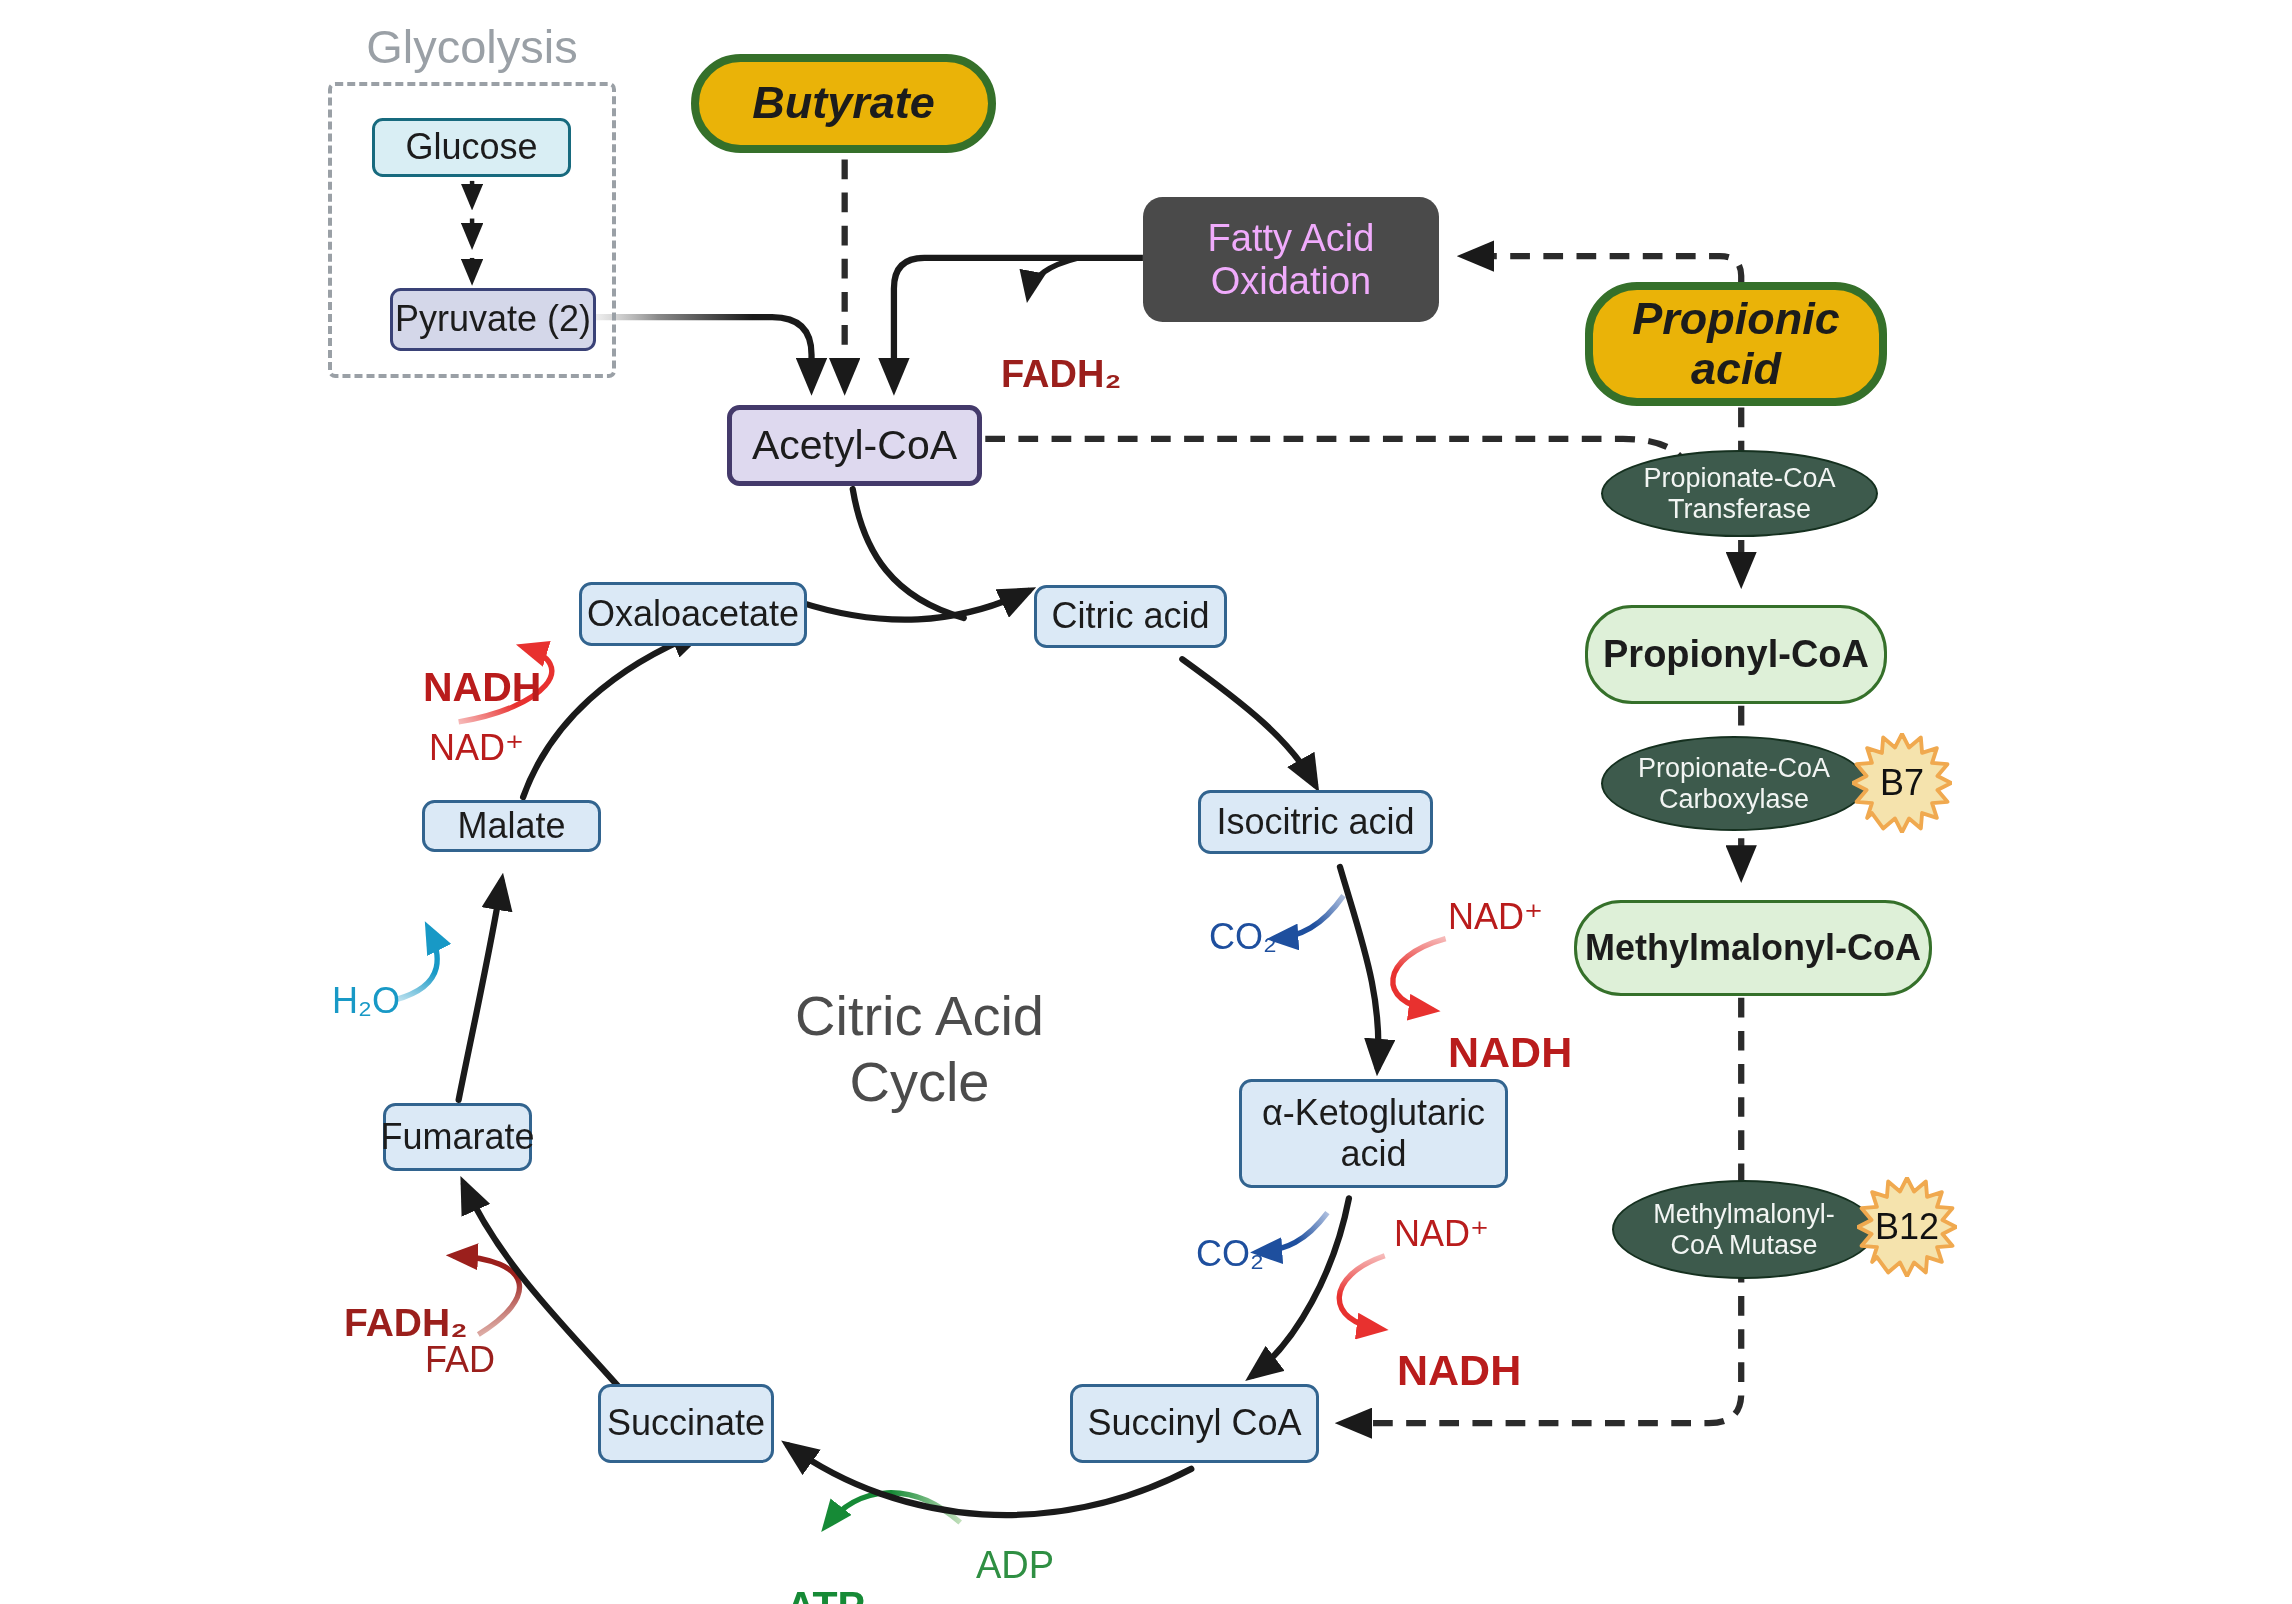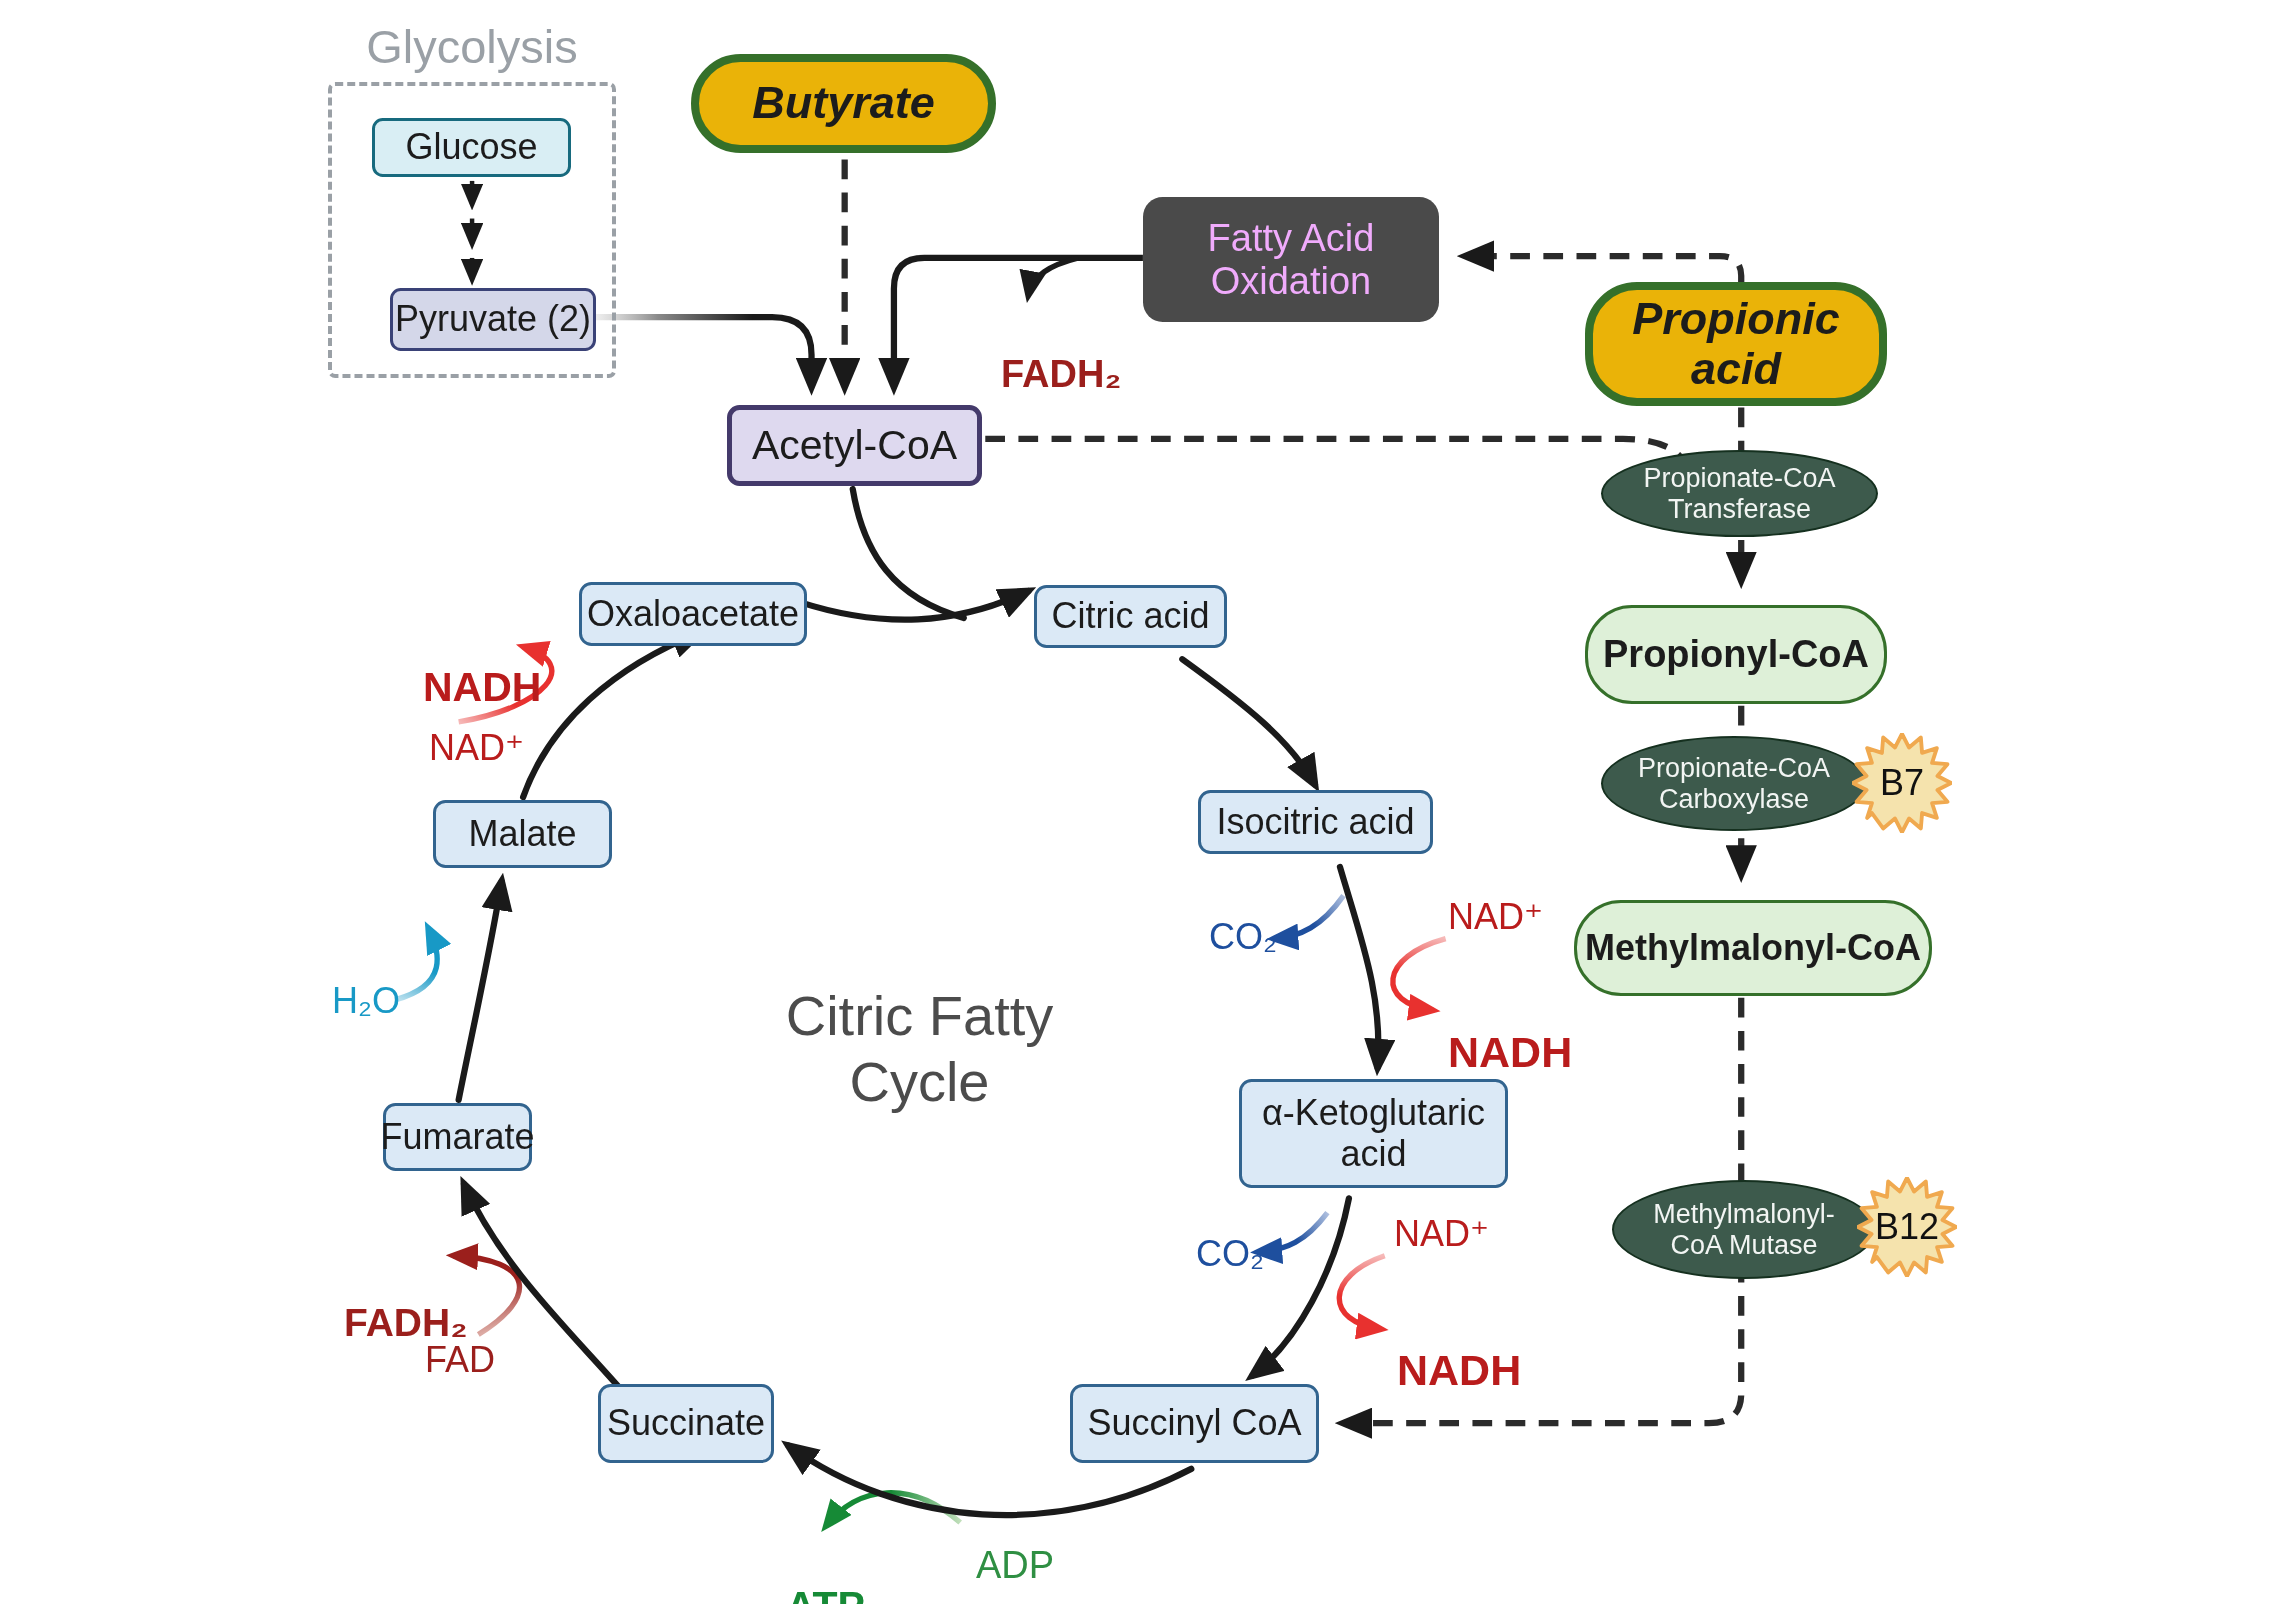--- a/index.html
+++ b/index.html
@@ -198,24 +198,24 @@
 
   <div class="node met" style="left:579px;top:582px;width:228px;height:64px;">Oxaloacetate</div>
   <div class="node met" style="left:1034px;top:585px;width:193px;height:63px;">Citric acid</div>
   <div class="node met" style="left:1198px;top:790px;width:235px;height:64px;">Isocitric acid</div>
   <div class="node met" style="left:1239px;top:1079px;width:269px;height:109px;">
     <span style="max-width:242px;">α-Ketoglutaric acid</span>
   </div>
   <div class="node met" style="left:1070px;top:1384px;width:249px;height:79px;">Succinyl CoA</div>
   <div class="node met" style="left:598px;top:1384px;width:176px;height:79px;">Succinate</div>
   <div class="node met" style="left:383px;top:1103px;width:149px;height:68px;">Fumarate</div>
-  <div class="node met" style="left:433px;top:800px;width:179px;height:68px;">Malate</div>
+  <div class="node met" style="left:422px;top:800px;width:179px;height:52px;">Malate</div>
 
   <div class="node center-label" style="left:736px;top:983px;width:367px;">
-    <span style="max-width:358px;">Citric Fatty Cycle</span>
+    <span style="max-width:358px;">Citric Acid Cycle</span>
   </div>
 
   <div class="lbl red b" style="left:423px;top:627px;font-size:41px;">NADH</div>
   <div class="lbl red" style="left:429px;top:730px;font-size:36px;">NAD⁺</div>
   <div class="lbl cyan" style="left:332px;top:983px;font-size:36px;">H₂O</div>
   <div class="lbl dred b" style="left:344px;top:1263px;font-size:39px;">FADH₂</div>
   <div class="lbl dred" style="left:425px;top:1342px;font-size:36px;">FAD</div>
   <div class="lbl greenA b" style="left:786px;top:1546px;font-size:41px;">ATP</div>
   <div class="lbl greenB" style="left:976px;top:1546px;font-size:38px;">ADP</div>
   <div class="lbl blue" style="left:1209px;top:919px;font-size:36px;">CO₂</div>

